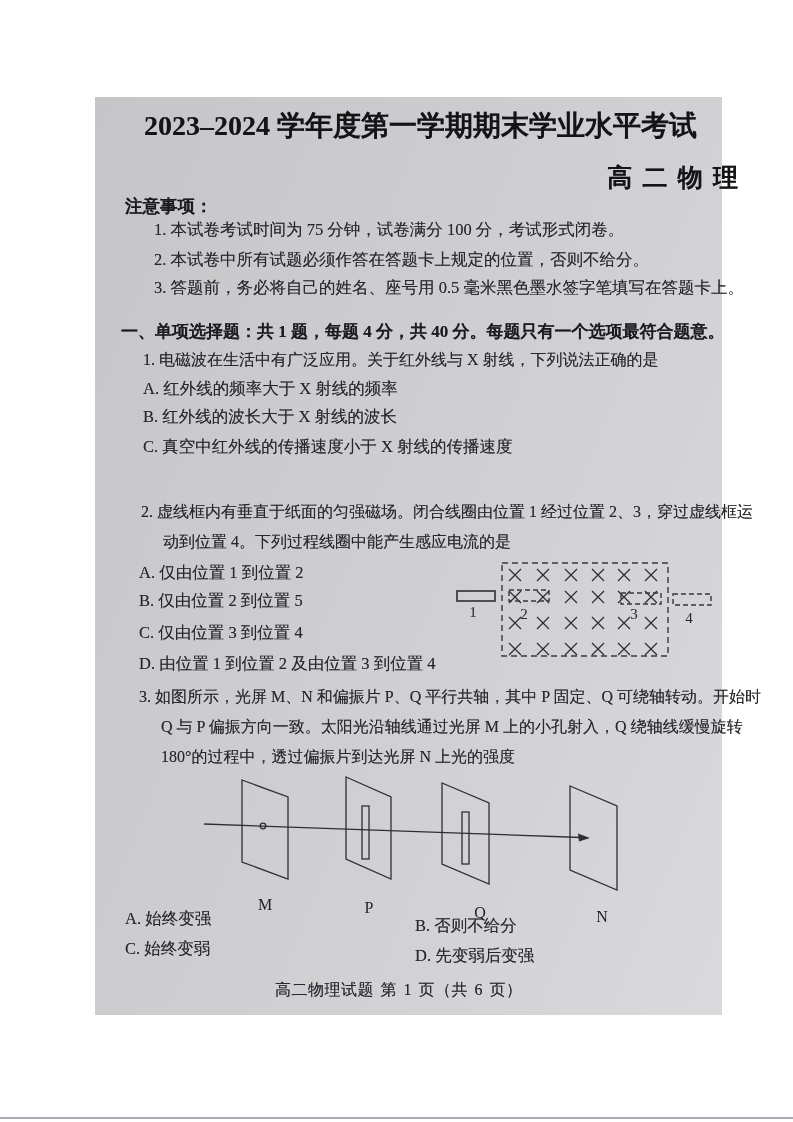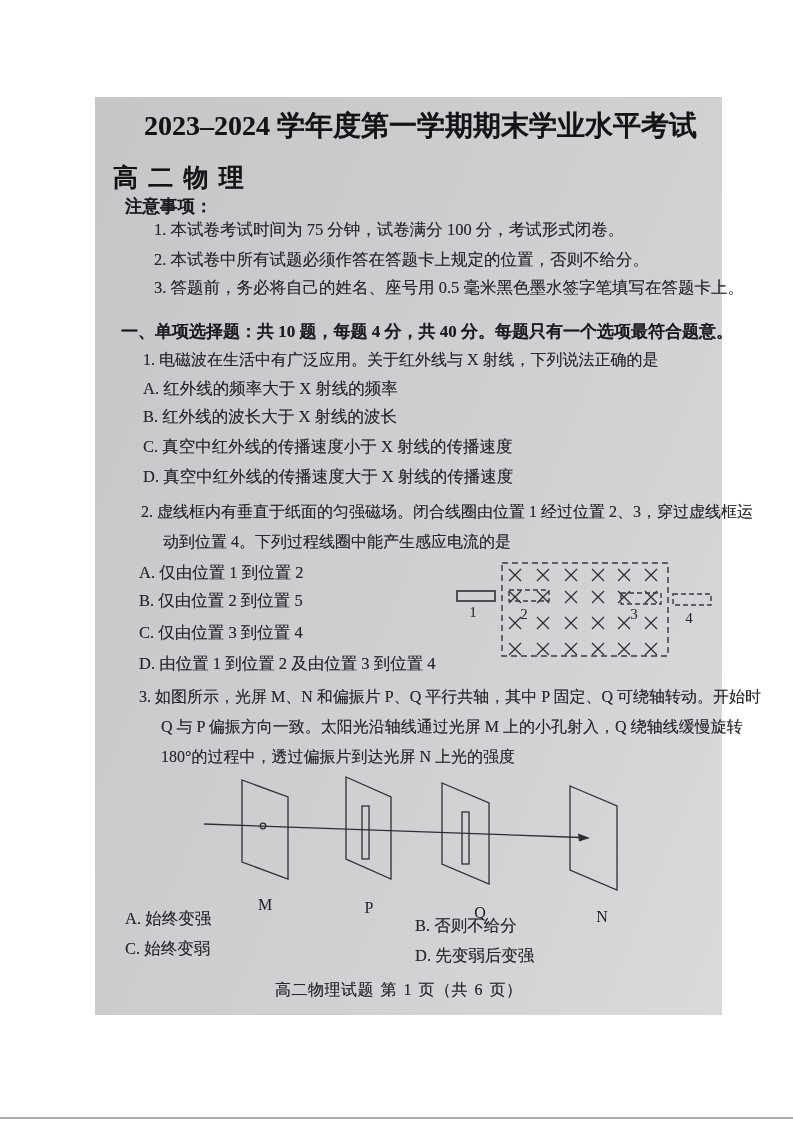--- a/index.html
+++ b/index.html
@@ -15,21 +15,21 @@
     background:linear-gradient(112deg,#c6c6c9 0%,#cdcdd0 40%,#d3d3d6 72%,#dadadc 100%);
     color:#28282c;
   }
   .scan .txt{ text-shadow:0 0 .6px rgba(35,35,40,.5); }
   .title1{
     left:0;top:10px;width:627px;text-align:center;
     font-size:28px;font-weight:bold;color:#141417;
     transform:translateX(12px);white-space:nowrap;
   }
   .title2{
-    left:0;top:64px;width:627px;text-align:left;
+    left:0;top:64px;width:627px;text-align:right;
     font-size:25px;font-weight:bold;color:#141417;
     letter-spacing:2px;transform:translateX(18px);white-space:nowrap;
   }
   .notice-head{left:30px;top:97px;font-size:17.5px;font-weight:bold;color:#1b1b1f;}
   .notice-item{left:59px;font-size:16.5px;white-space:nowrap;}
   .sec-head{left:26px;top:223px;font-size:17px;font-weight:bold;color:#1b1b1f;white-space:nowrap;}
   .stem{
     font-size:16px;line-height:30px;
     padding-left:22px;text-indent:-22px;margin-left:24px;
   }
@@ -56,27 +56,26 @@
 <div class="scan">
 
   <div class="abs txt title1">2023–2024 学年度第一学期期末学业水平考试</div>
   <div class="abs txt title2">高 二 物 理</div>
 
   <div class="abs txt notice-head">注意事项：</div>
   <div class="abs txt notice-item" style="top:122px;">1. 本试卷考试时间为 75 分钟，试卷满分 100 分，考试形式闭卷。</div>
   <div class="abs txt notice-item" style="top:152px;">2. 本试卷中所有试题必须作答在答题卡上规定的位置，否则不给分。</div>
   <div class="abs txt notice-item" style="top:180px;">3. 答题前，务必将自己的姓名、座号用 0.5 毫米黑色墨水签字笔填写在答题卡上。</div>
 
-  <div class="abs txt sec-head">一、单项选择题：共 10 题，每题 4 分，共 40 分。每题只有一个选项最符合题意。</div>
+  <div class="abs txt sec-head">一、单项选择题：共 1 题，每题 4 分，共 40 分。每题只有一个选项最符合题意。</div>
 
   <div class="abs txt stem" style="left:24px;top:248px;width:600px;">1. 电磁波在生活中有广泛应用。关于红外线与 X 射线，下列说法正确的是</div>
   <div class="abs txt opt" style="left:48px;top:281px;">A. 红外线的频率大于 X 射线的频率</div>
   <div class="abs txt opt" style="left:48px;top:309px;">B. 红外线的波长大于 X 射线的波长</div>
   <div class="abs txt opt" style="left:48px;top:339px;">C. 真空中红外线的传播速度小于 X 射线的传播速度</div>
-  <div class="abs txt opt" style="left:48px;top:369px;">D. 真空中红外线的传播速度大于 X 射线的传播速度</div>
 
   <div class="abs txt stem" style="left:22px;top:400px;width:597px;">2. 虚线框内有垂直于纸面的匀强磁场。闭合线圈由位置 1 经过位置 2、3，穿过虚线框运动到位置 4。下列过程线圈中能产生感应电流的是</div>
   <div class="abs txt opt" style="left:44px;top:465px;">A. 仅由位置 1 到位置 2</div>
   <div class="abs txt opt" style="left:44px;top:493px;">B. 仅由位置 2 到位置 5</div>
   <div class="abs txt opt" style="left:44px;top:525px;">C. 仅由位置 3 到位置 4</div>
   <div class="abs txt opt" style="left:44px;top:556px;">D. 由位置 1 到位置 2 及由位置 3 到位置 4</div>
 
   <svg class="abs" style="left:358px;top:462px;" width="265" height="105">
     <rect class="solidbox" x="4" y="32" width="38" height="10"></rect>
     <rect class="dashbox big" x="49" y="4" width="166" height="93"></rect>

